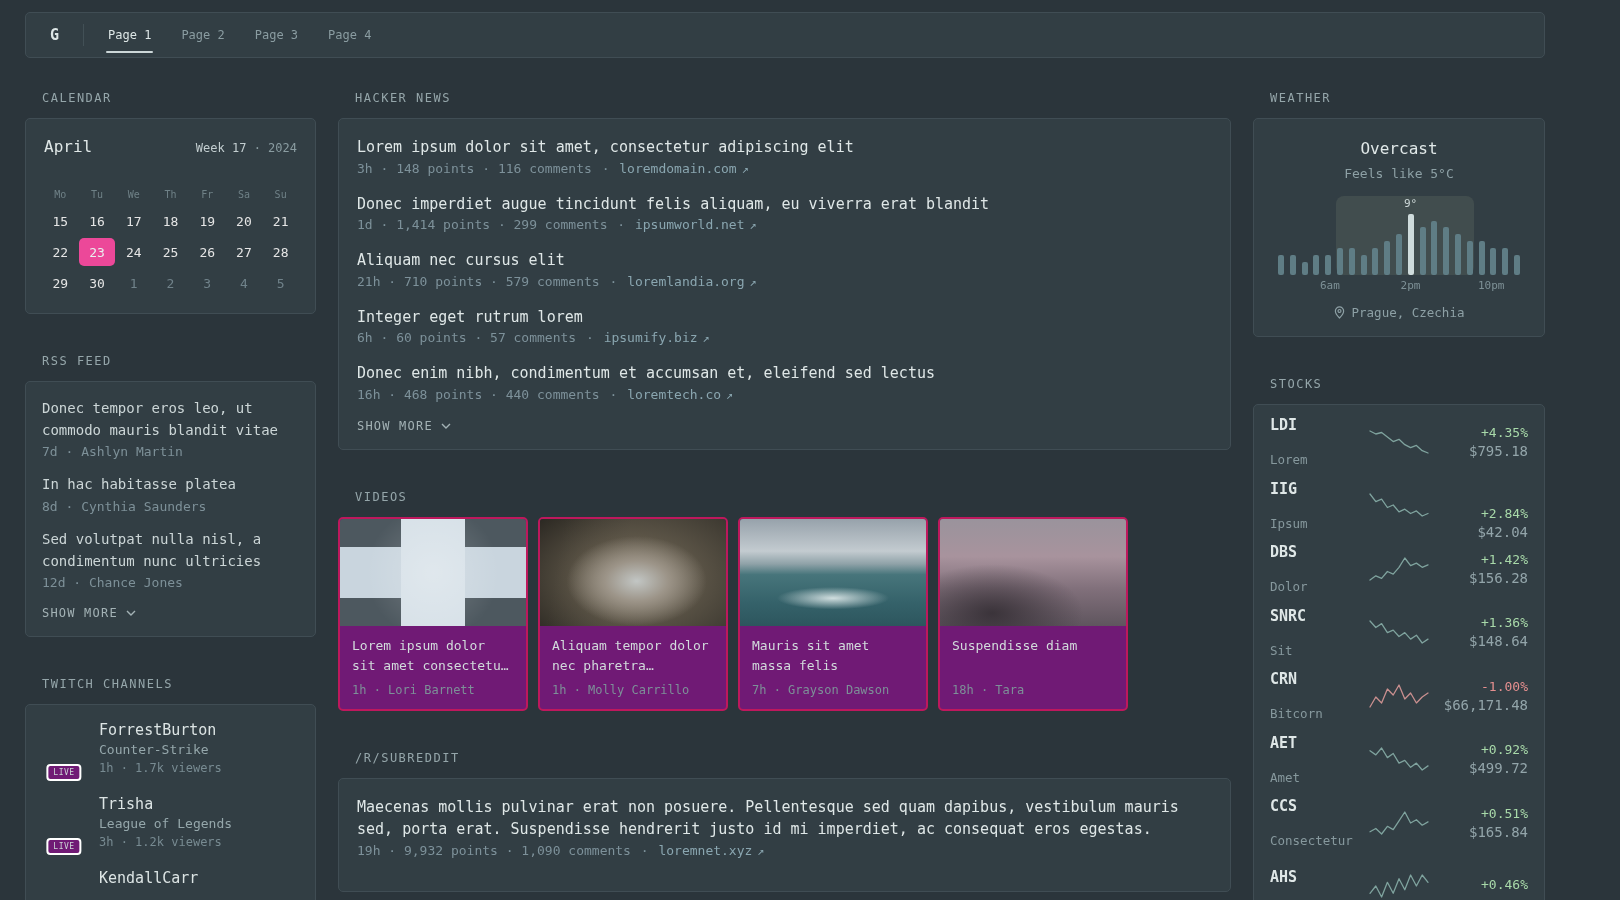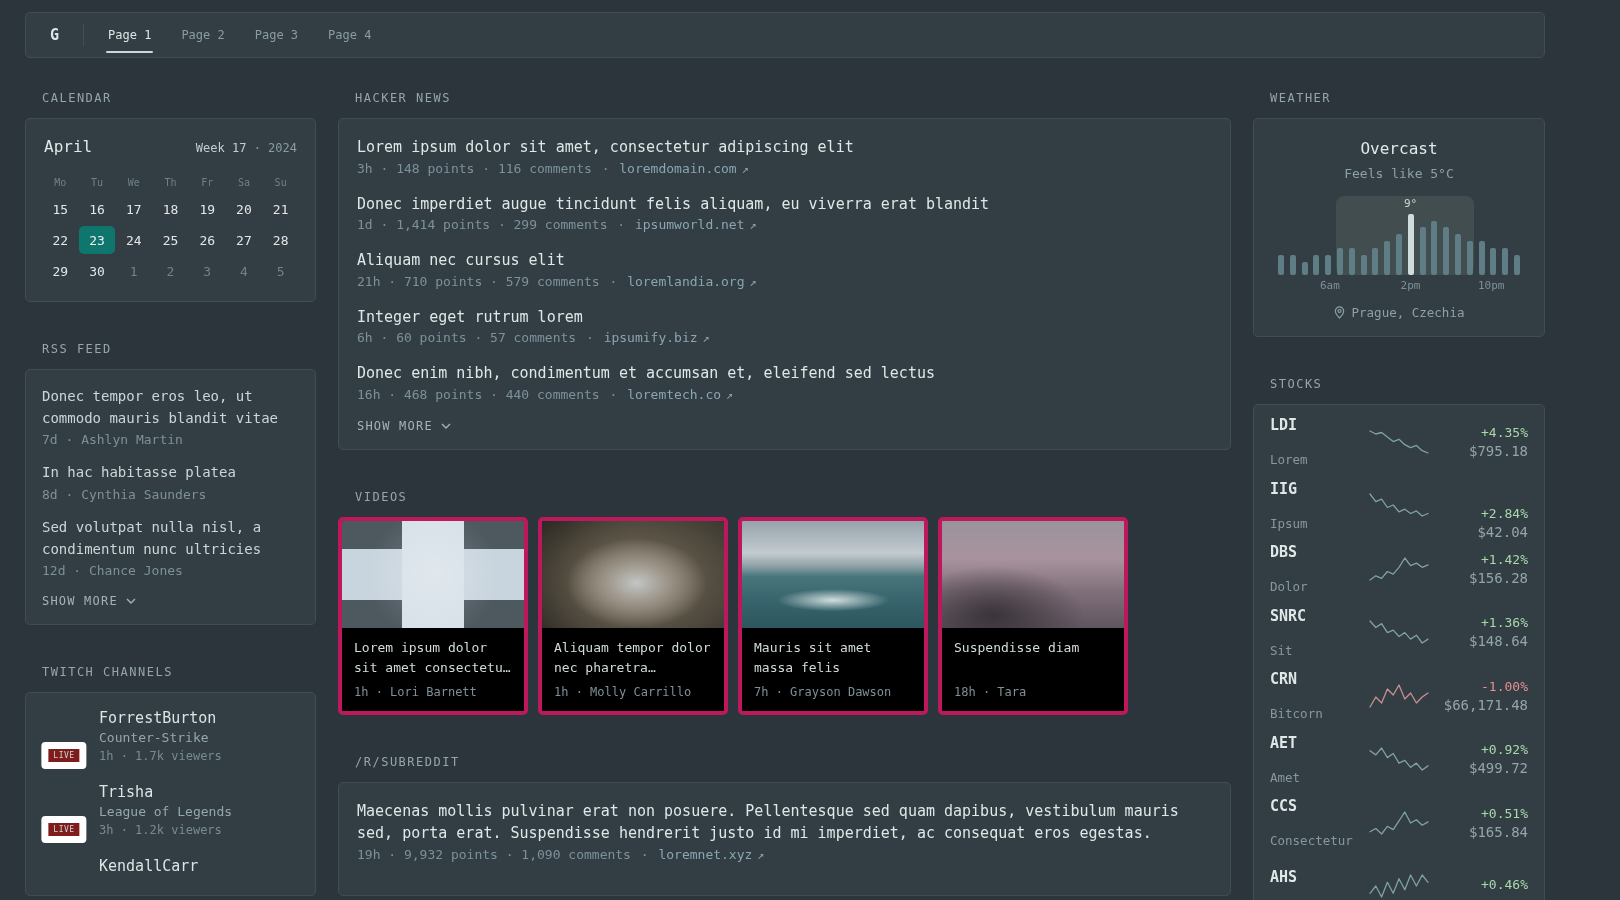--- a/index.html
+++ b/index.html
@@ -30,59 +30,59 @@
   .card{background:#323e44;border:1px solid #404d54;border-radius:5px;padding:16px}
 
   
   .cal-top{display:flex;justify-content:space-between;align-items:baseline;padding:2px 2px 4px}
   .cal-month{font-size:16px;color:#dfe7e7}
   .cal-weekinfo{font-size:12px}
   .cal-weekinfo .soft{color:#c3ced0}
   .cal-weekinfo .dim{color:#8a9ca1}
   .cal-grid{display:grid;grid-template-columns:repeat(7,1fr);row-gap:3px;text-align:center}
   .cal-cell{height:28px;display:flex;align-items:center;justify-content:center;font-size:13px}
-  .cal-head{font-size:10px;color:#6f8187;height:20px;margin-top:12px}
+  .cal-head{font-size:10px;color:#6f8187;height:20px;margin-top:24px}
   .cal-day{color:#e5e5e5}
   .cal-day.is-muted{color:#70828a}
-  .cal-day.is-selected{background:#0f766e;border-radius:5px;color:#e9f0f0}
+  .cal-day.is-selected{background:#ec4899;border-radius:5px;color:#e9f0f0}
 
   
   .feed-item{margin-bottom:15px}
   .feed-title{display:block;font-size:14px;line-height:1.55;color:#ccd6d7}
   .feed-meta{margin-top:3px;font-size:13px;color:#7d9098}
   .show-more{display:flex;align-items:center;gap:8px;font-size:12px;letter-spacing:1.2px;color:#a3b2b5;margin-top:16px}
   .chev{stroke:#a3b2b5;fill:none}
 
   
   .channel{display:flex;gap:13px;margin-bottom:20px}
   .channel:last-child{margin-bottom:4px}
   .avatar-wrap{position:relative;width:44px;flex:0 0 44px}
   .avatar{width:44px;height:44px;border-radius:50%}
   .av1{background:radial-gradient(circle at 45% 35%,#8d9795 0%,#5a6663 45%,#39453f 100%)}
   .av2{background:radial-gradient(circle at 50% 40%,#c2c6c4 0%,#8b9391 50%,#4a5553 100%)}
   .av3{background:radial-gradient(circle at 50% 35%,#e3d9c4 0%,#a89e85 55%,#6b6350 100%)}
   .live-pill{position:absolute;left:50%;bottom:-6px;transform:translateX(-50%);
-    background:#7f1d1d;border:7px solid #ffffff;border-radius:4px;color:#ccd6d6;
+    background:#701a75;border:2px solid #ffffff;border-radius:4px;color:#ccd6d6;
     font-size:8px;letter-spacing:.5px;padding:2px 5px}
   .ch-name{font-size:15px;color:#dce4e4}
   .ch-cat{font-size:13px;color:#95a7ab;margin-top:3px}
   .ch-meta{font-size:12px;color:#788b92;margin-top:4px}
 
   
   .hn-card{padding:17px 18px 16px}
   .hn-item{margin-bottom:17px}
   .hn-title{display:block;font-size:15px;line-height:1.5;color:#dfe7e7}
   .hn-meta{margin-top:2px;font-size:13px;color:#7d919a}
   .hn-meta .sep{margin:0 2px}
   .hn-meta .src{color:#8aa6b0}
   .hn-meta .arrow{margin-left:5px;font-size:12px}
 
   
   .video-row{display:flex;gap:10px;overflow:hidden}
-  .video-card{flex:0 0 190px;background:#000000;border:4px solid #be185d;border-radius:5px;overflow:hidden}
+  .video-card{flex:0 0 190px;background:#701a75;border:2px solid #be185d;border-radius:5px;overflow:hidden}
   .thumb{width:100%;height:107px}
   .t1{background-color:#4d585f;background-image:
       radial-gradient(circle at 50% 50%,rgba(255,255,255,0.22),rgba(255,255,255,0) 62%),
       linear-gradient(to right,rgba(77,88,95,0) 0 33%,#d7e1e8 33% 67%,rgba(77,88,95,0) 67%),
       linear-gradient(to bottom,rgba(77,88,95,0) 0 26%,#c9d5de 26% 74%,rgba(70,80,87,0) 74%)}
   .t2{background-color:#3c3830;background-image:
       radial-gradient(ellipse 70px 45px at 52% 58%,#c2c6c4 0%,#9c9488 45%,rgba(60,56,48,0) 100%),
       radial-gradient(ellipse 130px 85px at 50% 55%,#7a705d 0%,rgba(60,56,48,0) 100%),
       linear-gradient(100deg,#2b2822 0 12%,rgba(43,40,34,0) 45%)}
   .t3{background-color:#3f6b70;background-image:

